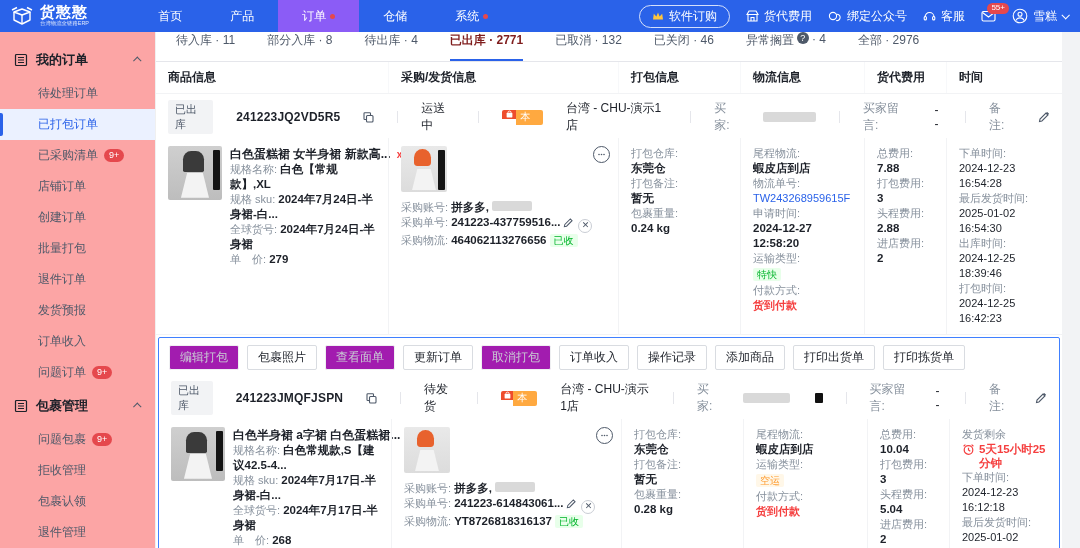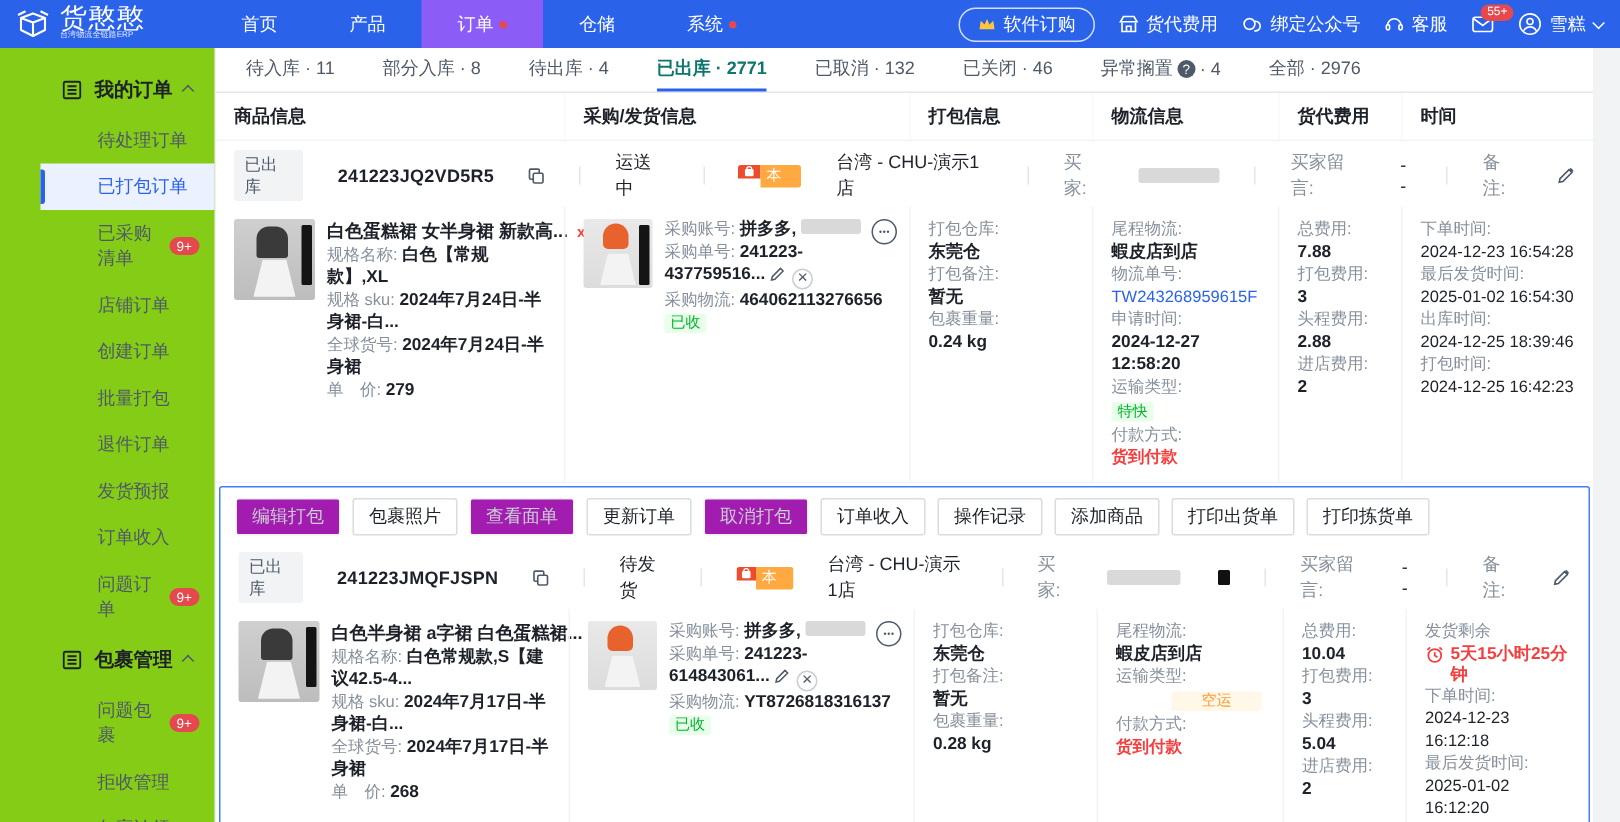--- a/index.html
+++ b/index.html
@@ -2,53 +2,53 @@
 <html><head>
 <meta charset="utf-8">
 <style>
   * { margin:0; padding:0; box-sizing:border-box; }
   html,body { width:1080px; height:548px; overflow:hidden; }
   body { font-family:"Liberation Sans","DejaVu Sans",sans-serif; background:#F2F3F5; font-size:12px; color:#1D2129; }
 
   
   .navbar { height:32px; background:#2A62E9; display:flex; align-items:center; color:#fff; padding:0 12px 0 10px; }
   .logo { display:flex; align-items:center; gap:6px; margin-right:40px; }
-  .logo-text .t1 { font-size:18px; font-weight:normal; letter-spacing:1px; line-height:14px; }
+  .logo-text .t1 { font-size:15px; font-weight:bold; letter-spacing:1px; line-height:14px; }
   .logo-text .t2 { font-size:6px; opacity:.85; transform:scale(.9); transform-origin:left; }
   .nav-menu { display:flex; height:32px; }
   .nav-item { display:flex; align-items:center; gap:4px; padding:0 24px; font-size:12px; cursor:pointer; position:relative; }
   .nav-item.active { background:#8b5cf6; }
   .nav-dot { width:5px; height:5px; border-radius:50%; background:#E5484D; display:inline-block; }
   .nav-right { margin-left:auto; display:flex; align-items:center; gap:16px; font-size:12px; }
   .pill-btn { display:flex; align-items:center; gap:5px; border:1px solid rgba(255,255,255,.8); border-radius:12px; padding:2px 12px; cursor:pointer; }
   .nav-link { display:flex; align-items:center; gap:5px; cursor:pointer; white-space:nowrap; }
   .mail-wrap { position:relative; cursor:pointer; }
   .mail-badge { position:absolute; top:-7px; right:-13px; background:#E5484D; color:#fff; font-size:8px; border-radius:7px; padding:1px 4px; line-height:1.1; }
   .user { display:flex; align-items:center; gap:5px; cursor:pointer; }
   .chev { display:inline-block; width:6px; height:6px; border-right:1.5px solid currentColor; border-bottom:1.5px solid currentColor; }
   .chev.down { transform:rotate(45deg) translateY(-1px); }
   .chev.up { transform:rotate(225deg) translateY(-1px); }
 
   
   .app { display:flex; height:516px; }
-  .sidebar { width:144px; background:#84cc16; border-right:1px solid #F0F0F0; padding-top:10px; flex:none;padding-left:27px; }
+  .sidebar { width:156px; background:#fca5a5; border-right:1px solid #F0F0F0; padding-top:10px; flex:none; }
   .main { flex:1; background:#fff; margin-right:18px; overflow:hidden; }
 
   
   .side-section-header { display:flex; align-items:center; gap:8px; padding:9px 14px; font-size:13px; font-weight:bold; color:#1D2129; cursor:pointer; }
   .side-section-header .chev { color:#4E5969; margin-left:auto; }
   .side-item { display:flex; align-items:center; gap:6px; padding:7px 10px 7px 38px; font-size:12px; color:#4E5969; cursor:pointer; position:relative; }
   .side-item.active { background:#EBF1FF; color:#2A62E9; }
   .side-item.active::before { content:""; position:absolute; left:0; top:4px; bottom:4px; width:3px; background:#2A62E9; border-radius:0 2px 2px 0; }
   .count-badge { background:#E5484D; color:#fff; font-size:9px; border-radius:8px; padding:1px 5px; line-height:1.2; }
 
   
   .tabs { display:flex; gap:32px; padding:0 20px; border-bottom:1px solid #E5E6EB; height:30px; align-items:stretch; }
-  .tab { display:flex; align-items:center; gap:3px; font-size:12px; color:#4E5969; cursor:pointer; border-bottom:2px solid transparent; white-space:nowrap; }
-  .tab.active { color:#0f766e; border-bottom-color:#2A62E9; font-weight:bold; }
+  .tab { display:flex; gap:3px; font-size:12px; color:#4E5969; cursor:pointer; border-bottom:2px solid transparent; white-space:nowrap; }
+  .tab.active { color:#7f1d1d; border-bottom-color:#2A62E9; font-weight:bold; }
   .qmark { background:#4E5969; color:#fff; border-radius:50%; width:12px; height:12px; font-size:9px; display:inline-flex; align-items:center; justify-content:center; }
 
   
   .grid-row { display:grid; grid-template-columns:232px 230px 122px 124px 82px 1fr; }
   .thead { border-bottom:1px solid #F2F3F5; }
   .thead .cell { padding:7px 12px; font-weight:bold; font-size:12px; color:#1D2129; }
   .cell { padding:8px 12px; position:relative; }
   .grid-row .cell + .cell { border-left:1px solid #F2F3F5; }
   .thead .cell + .cell { border-left:1px solid #F7F8FA; }
 
@@ -80,27 +80,27 @@
   .photo::after { content:""; position:absolute; bottom:4%; left:24%; width:52%; height:46%; background:#f3f3f3; clip-path:polygon(22% 0,78% 0,100% 100%,0 100%); }
   .photo .strip { position:absolute; right:2px; top:4px; width:7px; height:40px; background:#141414; border-radius:1px; }
   .photo.light { background:linear-gradient(180deg,#e9e9e9,#dcdcdc); }
   .photo.light::before { background:#E8622D; border-radius:50% 50% 20% 20%; top:6%; }
   .prod-main { min-width:0; }
   .prod-title { font-size:12px; font-weight:bold; line-height:15px; white-space:nowrap; display:flex; align-items:baseline; gap:2px; }
   .qty-x { color:#F53F3F; font-size:10px; margin-left:4px; }
   .qty-n { color:#F53F3F; font-size:14px; font-weight:bold; }
 
   
-  .pur { display:flex; gap:8px; }
+  .pur { display:flex; gap:8px;flex-direction:column; }
   .pur .photo { width:46px; height:46px; }
   .msg-icon { position:absolute; top:8px; right:8px; width:17px; height:17px; border:1px solid #4E5969; border-radius:50%; display:flex; align-items:center; justify-content:center; cursor:pointer; }
   .inline-ic { display:inline-flex; vertical-align:-2px; margin-left:3px; cursor:pointer; }
   .x-circle { display:inline-flex; align-items:center; justify-content:center; width:14px; height:14px; border:1px solid #C9CDD4; border-radius:50%; font-size:9px; color:#4E5969; margin-left:4px; cursor:pointer; vertical-align:-2px; }
   .tag-green { background:#E8FFEA; color:#00B42A; font-size:10px; padding:1px 4px; border-radius:2px; }
-  .tag-orange { background:#FFF7E8; color:#FF9A2E; font-size:10px; padding:1px 20px; border-radius:2px;margin-left:37px; }
+  .tag-orange { background:#FFF7E8; color:#FF9A2E; font-size:10px; padding:1px 4px; border-radius:2px; }
   .link { color:#2A62E9; cursor:pointer; }
   .red { color:#F53F3F; }
   .countdown { display:flex; gap:4px; color:#F53F3F; font-weight:bold; font-size:11.5px; line-height:14px; align-items:flex-start; }
 
   
   .toolbar { display:flex; gap:8px; padding:7px 10px 5px 10px; flex-wrap:nowrap; }
   .tb-btn { font-size:12px; padding:3px 10px; border:1px solid #D9DCE1; border-radius:2px; background:#fff; color:#1D2129; cursor:pointer; white-space:nowrap; font-family:inherit; }
   .tb-btn.disabled { color:#C9CDD4; border-color:#EFF0F2; background:#a21caf; cursor:default; }
 
   svg { display:block; }

